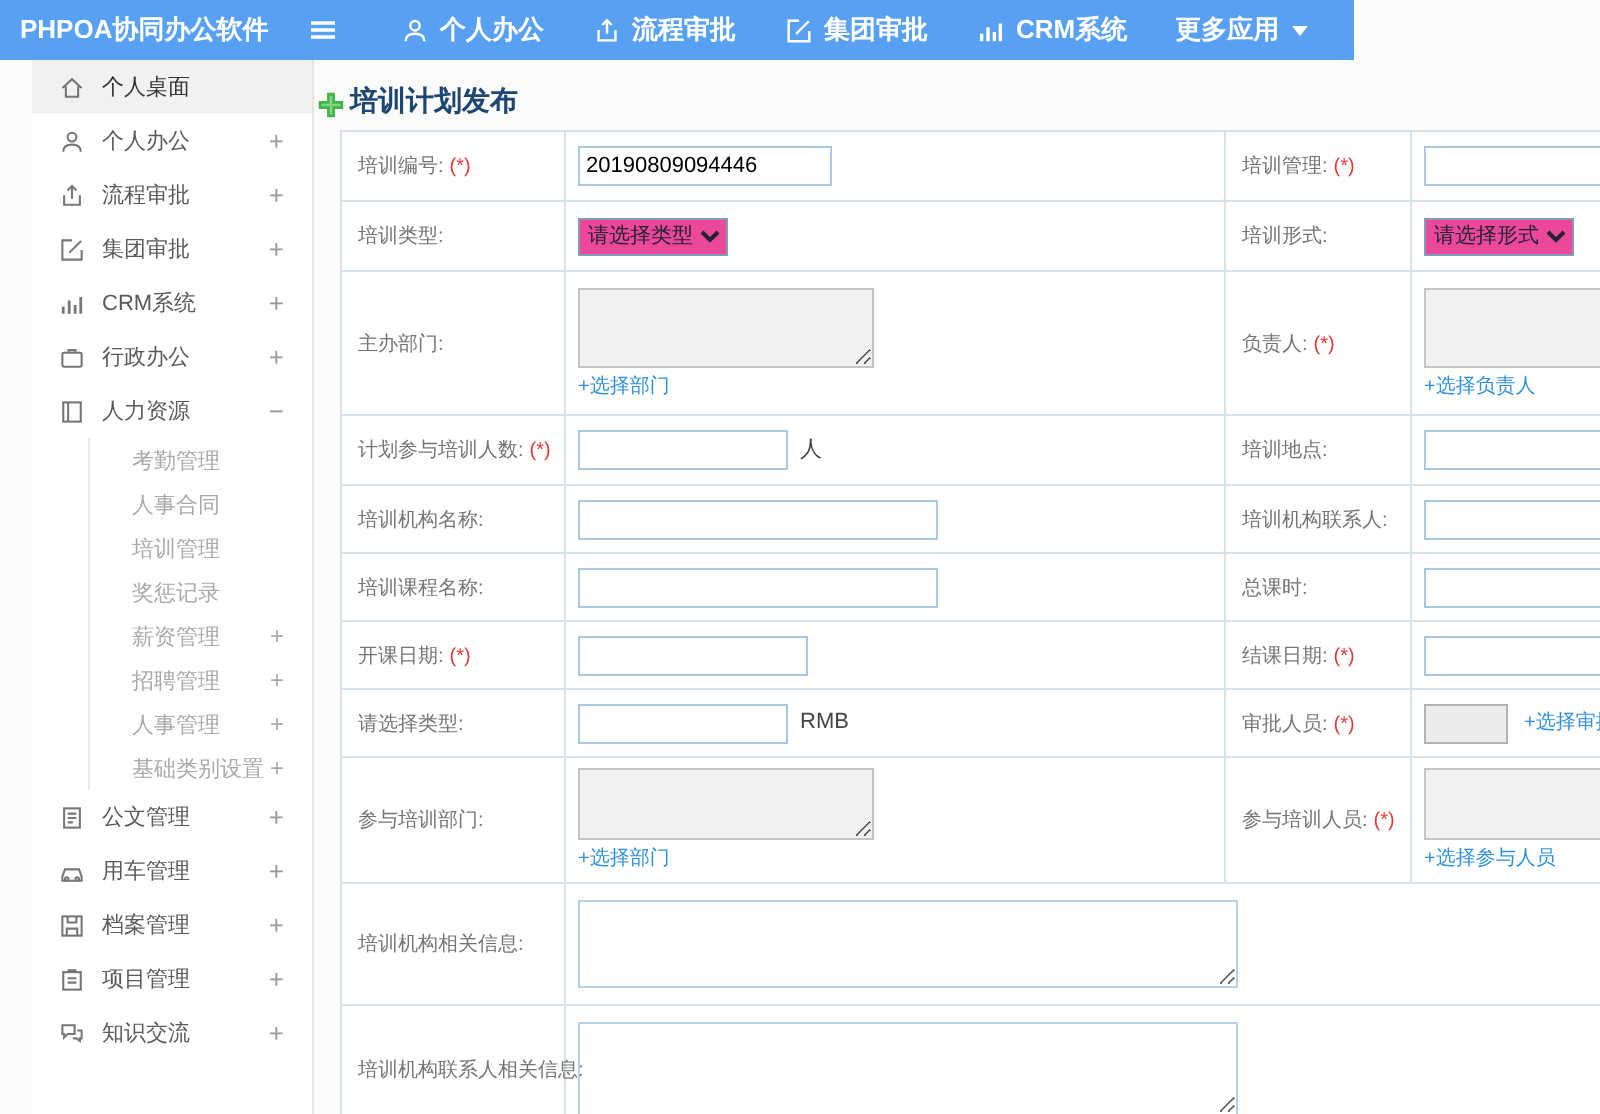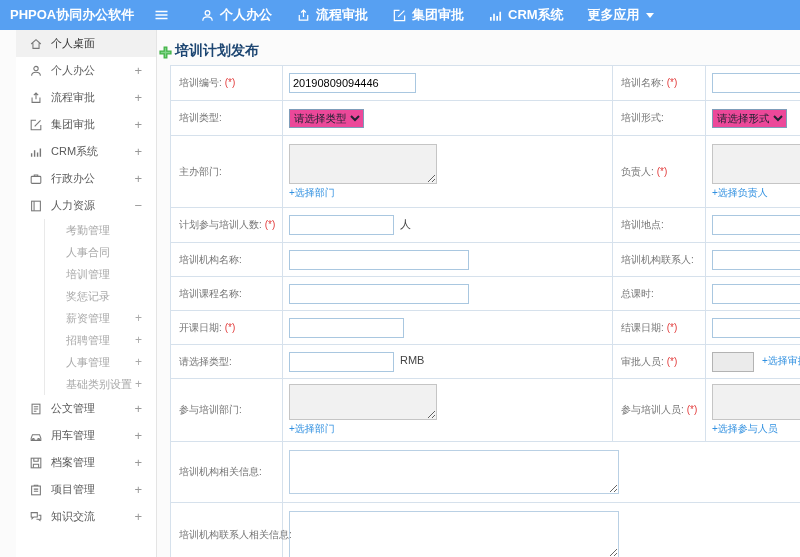--- a/index.html
+++ b/index.html
@@ -1,20 +1,20 @@
 <!DOCTYPE html>
 <html><head>
 <meta charset="utf-8">
 <style>
   html,body{margin:0;padding:0;}
   body{font-family:"Liberation Sans","DejaVu Sans",sans-serif;background:#fff;}
   .viewport{position:relative;width:800px;height:557px;overflow:hidden;background:#fbfbfb;}
 
   
-  .topbar{position:absolute;left:0;top:0;width:800px;height:30px;background:#57a0f2;color:#fff;z-index:5;}
+  .topbar{position:absolute;left:0;top:0;width:677px;height:30px;background:#57a0f2;color:#fff;z-index:5;}
   .app-title{position:absolute;left:10px;top:0;line-height:30px;font-size:13px;font-weight:bold;white-space:nowrap;}
   .hamburger{position:absolute;left:153px;top:7px;width:17px;height:16px;cursor:pointer;}
   .topnav{position:absolute;left:188px;top:0;height:30px;display:flex;align-items:center;}
   .topnav-item{display:flex;align-items:center;height:30px;padding:0 12px;font-size:13px;font-weight:bold;white-space:nowrap;cursor:pointer;}
   .topnav-item .nicon{display:inline-flex;margin-right:5px;}
   .caret-down{display:inline-block;width:0;height:0;margin-left:6px;border-left:4px solid transparent;border-right:4px solid transparent;border-top:5px solid #fff;}
 
   
   .sidebar{position:absolute;left:16px;top:30px;width:140px;bottom:0;background:#fff;border-right:1px solid #e4e4e4;z-index:4;}
   .side-item{position:relative;height:27px;display:flex;align-items:center;padding-left:13px;font-size:11px;color:#5a5a5a;cursor:pointer;white-space:nowrap;}
@@ -275,21 +275,21 @@
           <col style="width:112px">
           <col style="width:330px">
           <col style="width:93px">
           <col style="width:445px">
         </colgroup>
 
       <tbody>
           <tr class="r28">
         <td class="lbl"><span>培训编号:</span><em class="req">(*)</em></td>
         <td class="fld"><input class="ti w127" type="text" value="20190809094446" style=""></td>
-        <td class="lbl"><span>培训名称:</span><em class="req">(*)</em></td>
+        <td class="lbl"><span>培训管理:</span><em class="req">(*)</em></td>
         <td class="fld"><input class="ti w260" type="text" style=""></td>
       </tr>
 
       <tr class="r28">
         <td class="lbl"><span>培训类型:</span></td>
         <td class="fld"><select class="sel"><option>请选择类型</option></select></td>
         <td class="lbl"><span>培训形式:</span></td>
         <td class="fld"><select class="sel"><option>请选择形式</option></select></td>
       </tr>
 

